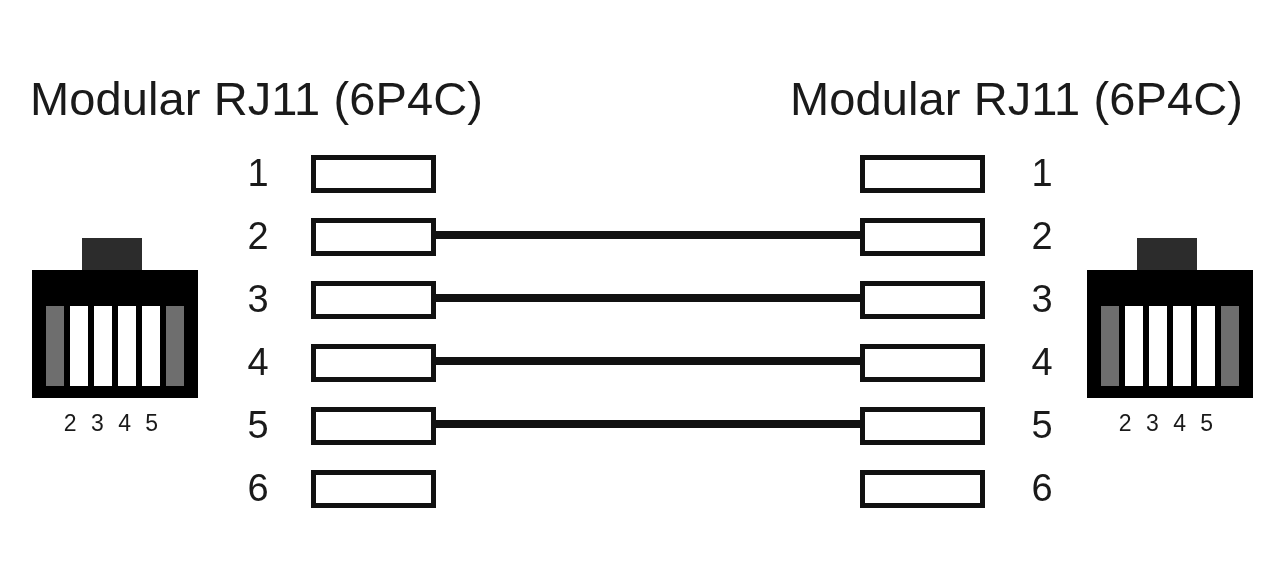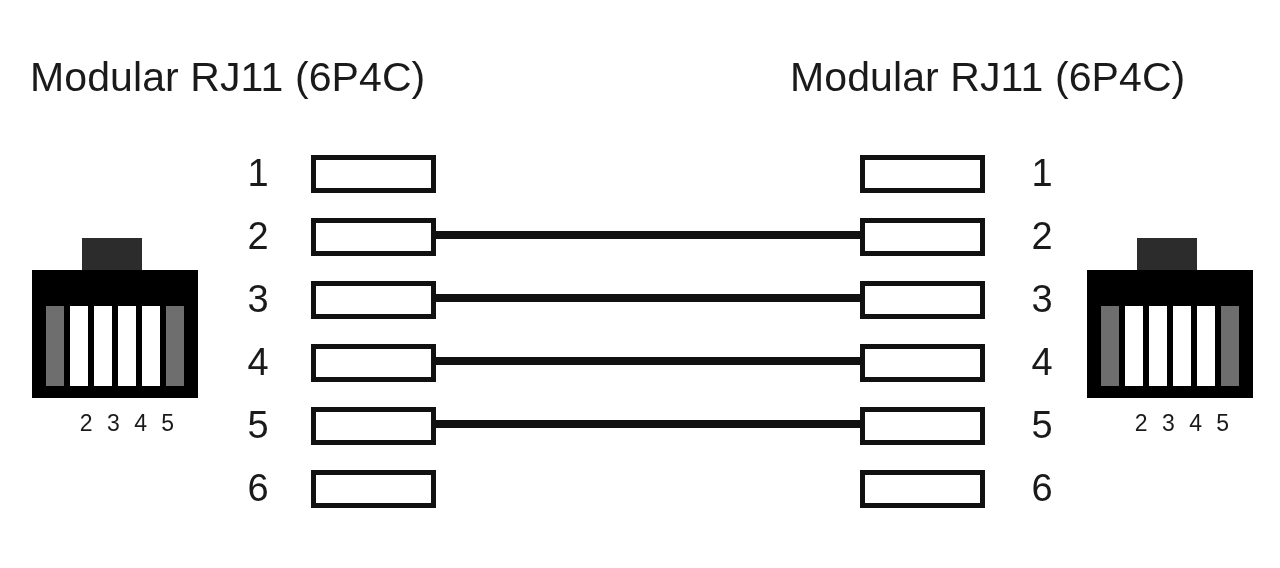--- a/index.html
+++ b/index.html
@@ -12,22 +12,22 @@
     height: 568px;
     position: relative;
     overflow: hidden;
     font-family: "Liberation Sans", sans-serif;
     color: #111111;
   }
 
   
   .title {
     position: absolute;
-    top: 54px;
-    font-size: 41px;
+    top: 71px;
+    font-size: 47px;
     font-weight: 400;
     letter-spacing: 0.1px;
     white-space: nowrap;
     color: #1a1a1a;
   }
   .title-left  { left: 30px; }
   .title-right { left: 790px; }
 
   
   .connector {
@@ -65,21 +65,21 @@
   }
   .slot {
     width: 18px;
     height: 80px;
   }
   .slot-white { background: #ffffff; }
   .slot-gray  { background: #6e6e6e; }
 
   .conn-caption {
     position: absolute;
-    left: 16px;
+    left: 0;
     top: 172px;
     width: 176px;
     text-align: center;
     font-size: 23px;
     letter-spacing: 4px;
     color: #1a1a1a;
     white-space: nowrap;
   }
 
   

